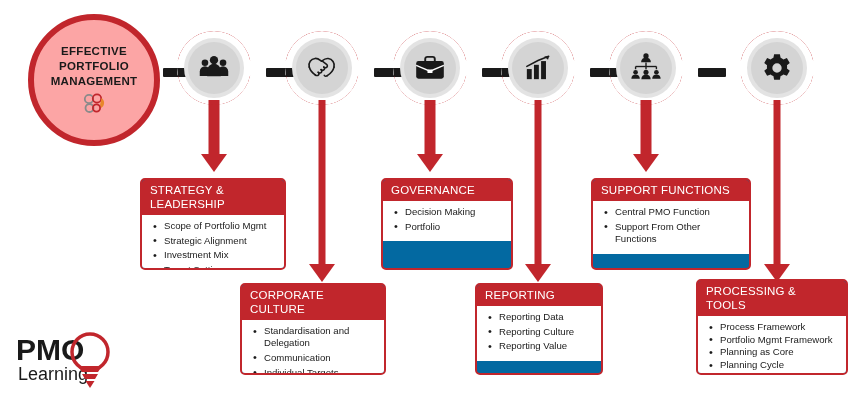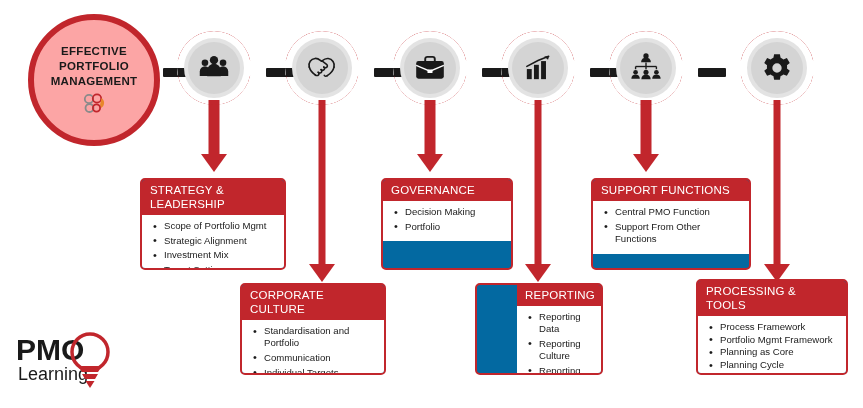--- a/index.html
+++ b/index.html
@@ -374,28 +374,28 @@
         <li>Central PMO Function</li>
         <li>Support From Other Functions</li>
       </ul>
     </div>
   </div>
 
   <div class="box" style="left:240px; top:283px; width:146px; height:92px;">
     <div class="box-header">CORPORATE CULTURE</div>
     <div class="box-body">
       <ul>
-        <li>Standardisation and Portfolio</li>
+        <li>Standardisation and Delegation</li>
         <li>Communication</li>
         <li>Individual Targets</li>
       </ul>
     </div>
   </div>
 
-  <div class="box" style="left:475px; top:283px; width:128px; height:92px;padding-left:40px;">
+  <div class="box" style="left:475px; top:283px; width:128px; height:92px;">
     <div class="box-header">REPORTING</div>
     <div class="box-body">
       <ul>
         <li>Reporting Data</li>
         <li>Reporting Culture</li>
         <li>Reporting Value</li>
       </ul>
     </div>
   </div>
 

